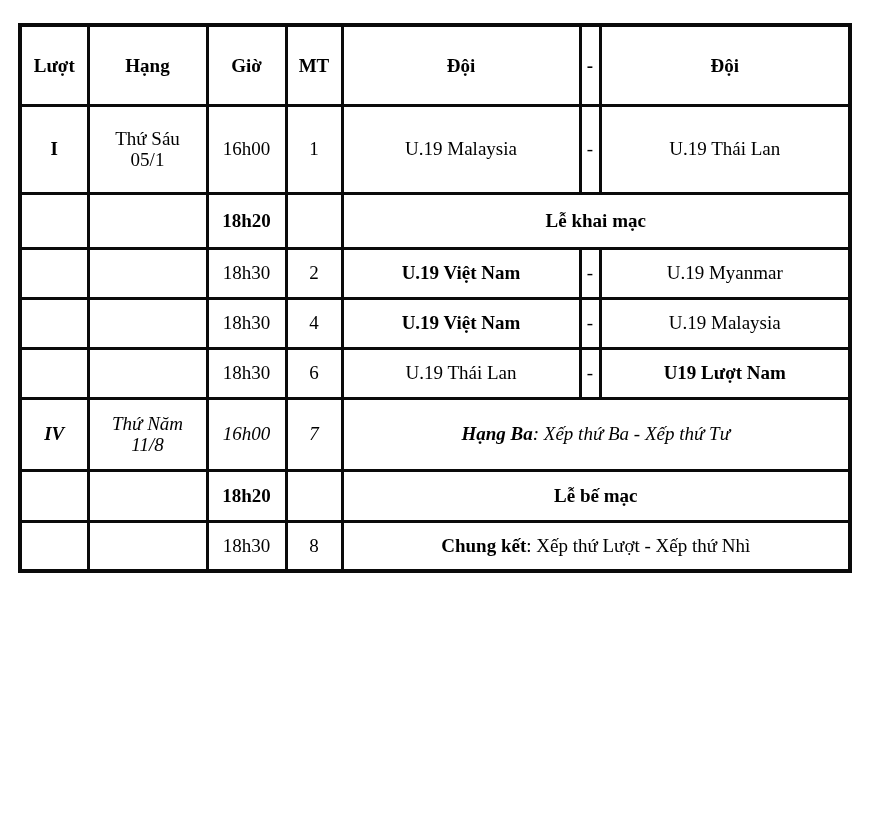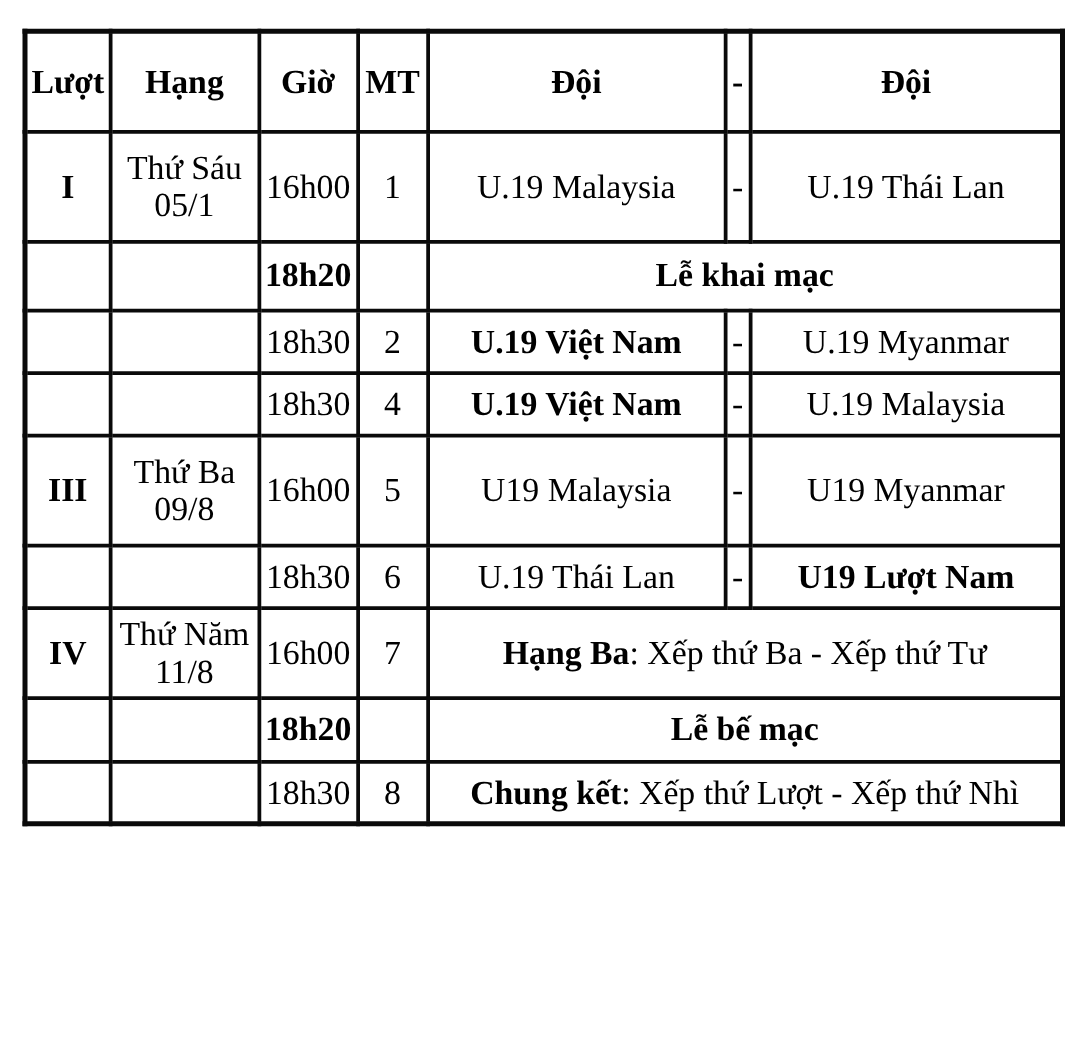--- a/index.html
+++ b/index.html
@@ -15,21 +15,21 @@
     color: #000000;
   }
   .table-wrap {
     padding: 23px 0 0 18px;
   }
   table.sched {
     border-collapse: collapse;
     table-layout: fixed;
     width: 830px;
     border: 4px solid #0a0a0a;
-    font-size: 27px;
+    font-size: 19px;
     line-height: 1.12;
   }
   table.sched th,
   table.sched td {
     border: 3px solid #0a0a0a;
     text-align: center;
     vertical-align: middle;
     padding: 2px 3px;
     overflow: hidden;
     white-space: nowrap;
@@ -107,42 +107,30 @@
         </tr>
         <tr style="height: 50px;">
           <td class="b"></td>
           <td></td>
           <td>18h30</td>
           <td>4</td>
           <td class="b">U.19 Việt Nam</td>
           <td>-</td>
           <td class="away-cell">U.19 Malaysia</td>
         </tr>
-        <tr style="height: 88px;">
-          <td class="b">III</td>
-          <td>
-            <span class="day-line">Thứ Ba</span>
-            <span class="day-line">09/8</span>
-          </td>
-          <td>16h00</td>
-          <td>5</td>
-          <td>U19 Malaysia</td>
-          <td>-</td>
-          <td class="away-cell">U19 Myanmar</td>
-        </tr>
         <tr style="height: 50px;">
           <td class="b"></td>
           <td></td>
           <td>18h30</td>
           <td>6</td>
           <td>U.19 Thái Lan</td>
           <td>-</td>
           <td class="b away-cell">U19 Lượt Nam</td>
         </tr>
-        <tr style="height: 72px;">
+        <tr style="height: 72px; font-style: italic;">
           <td class="b">IV</td>
           <td>
             <span class="day-line">Thứ Năm</span>
             <span class="day-line">11/8</span>
           </td>
           <td>16h00</td>
           <td>7</td>
           <td colspan="3"><span class="b">Hạng Ba</span><span>: Xếp thứ Ba - Xếp thứ Tư</span></td>
         </tr>
         <tr style="height: 51px;">

